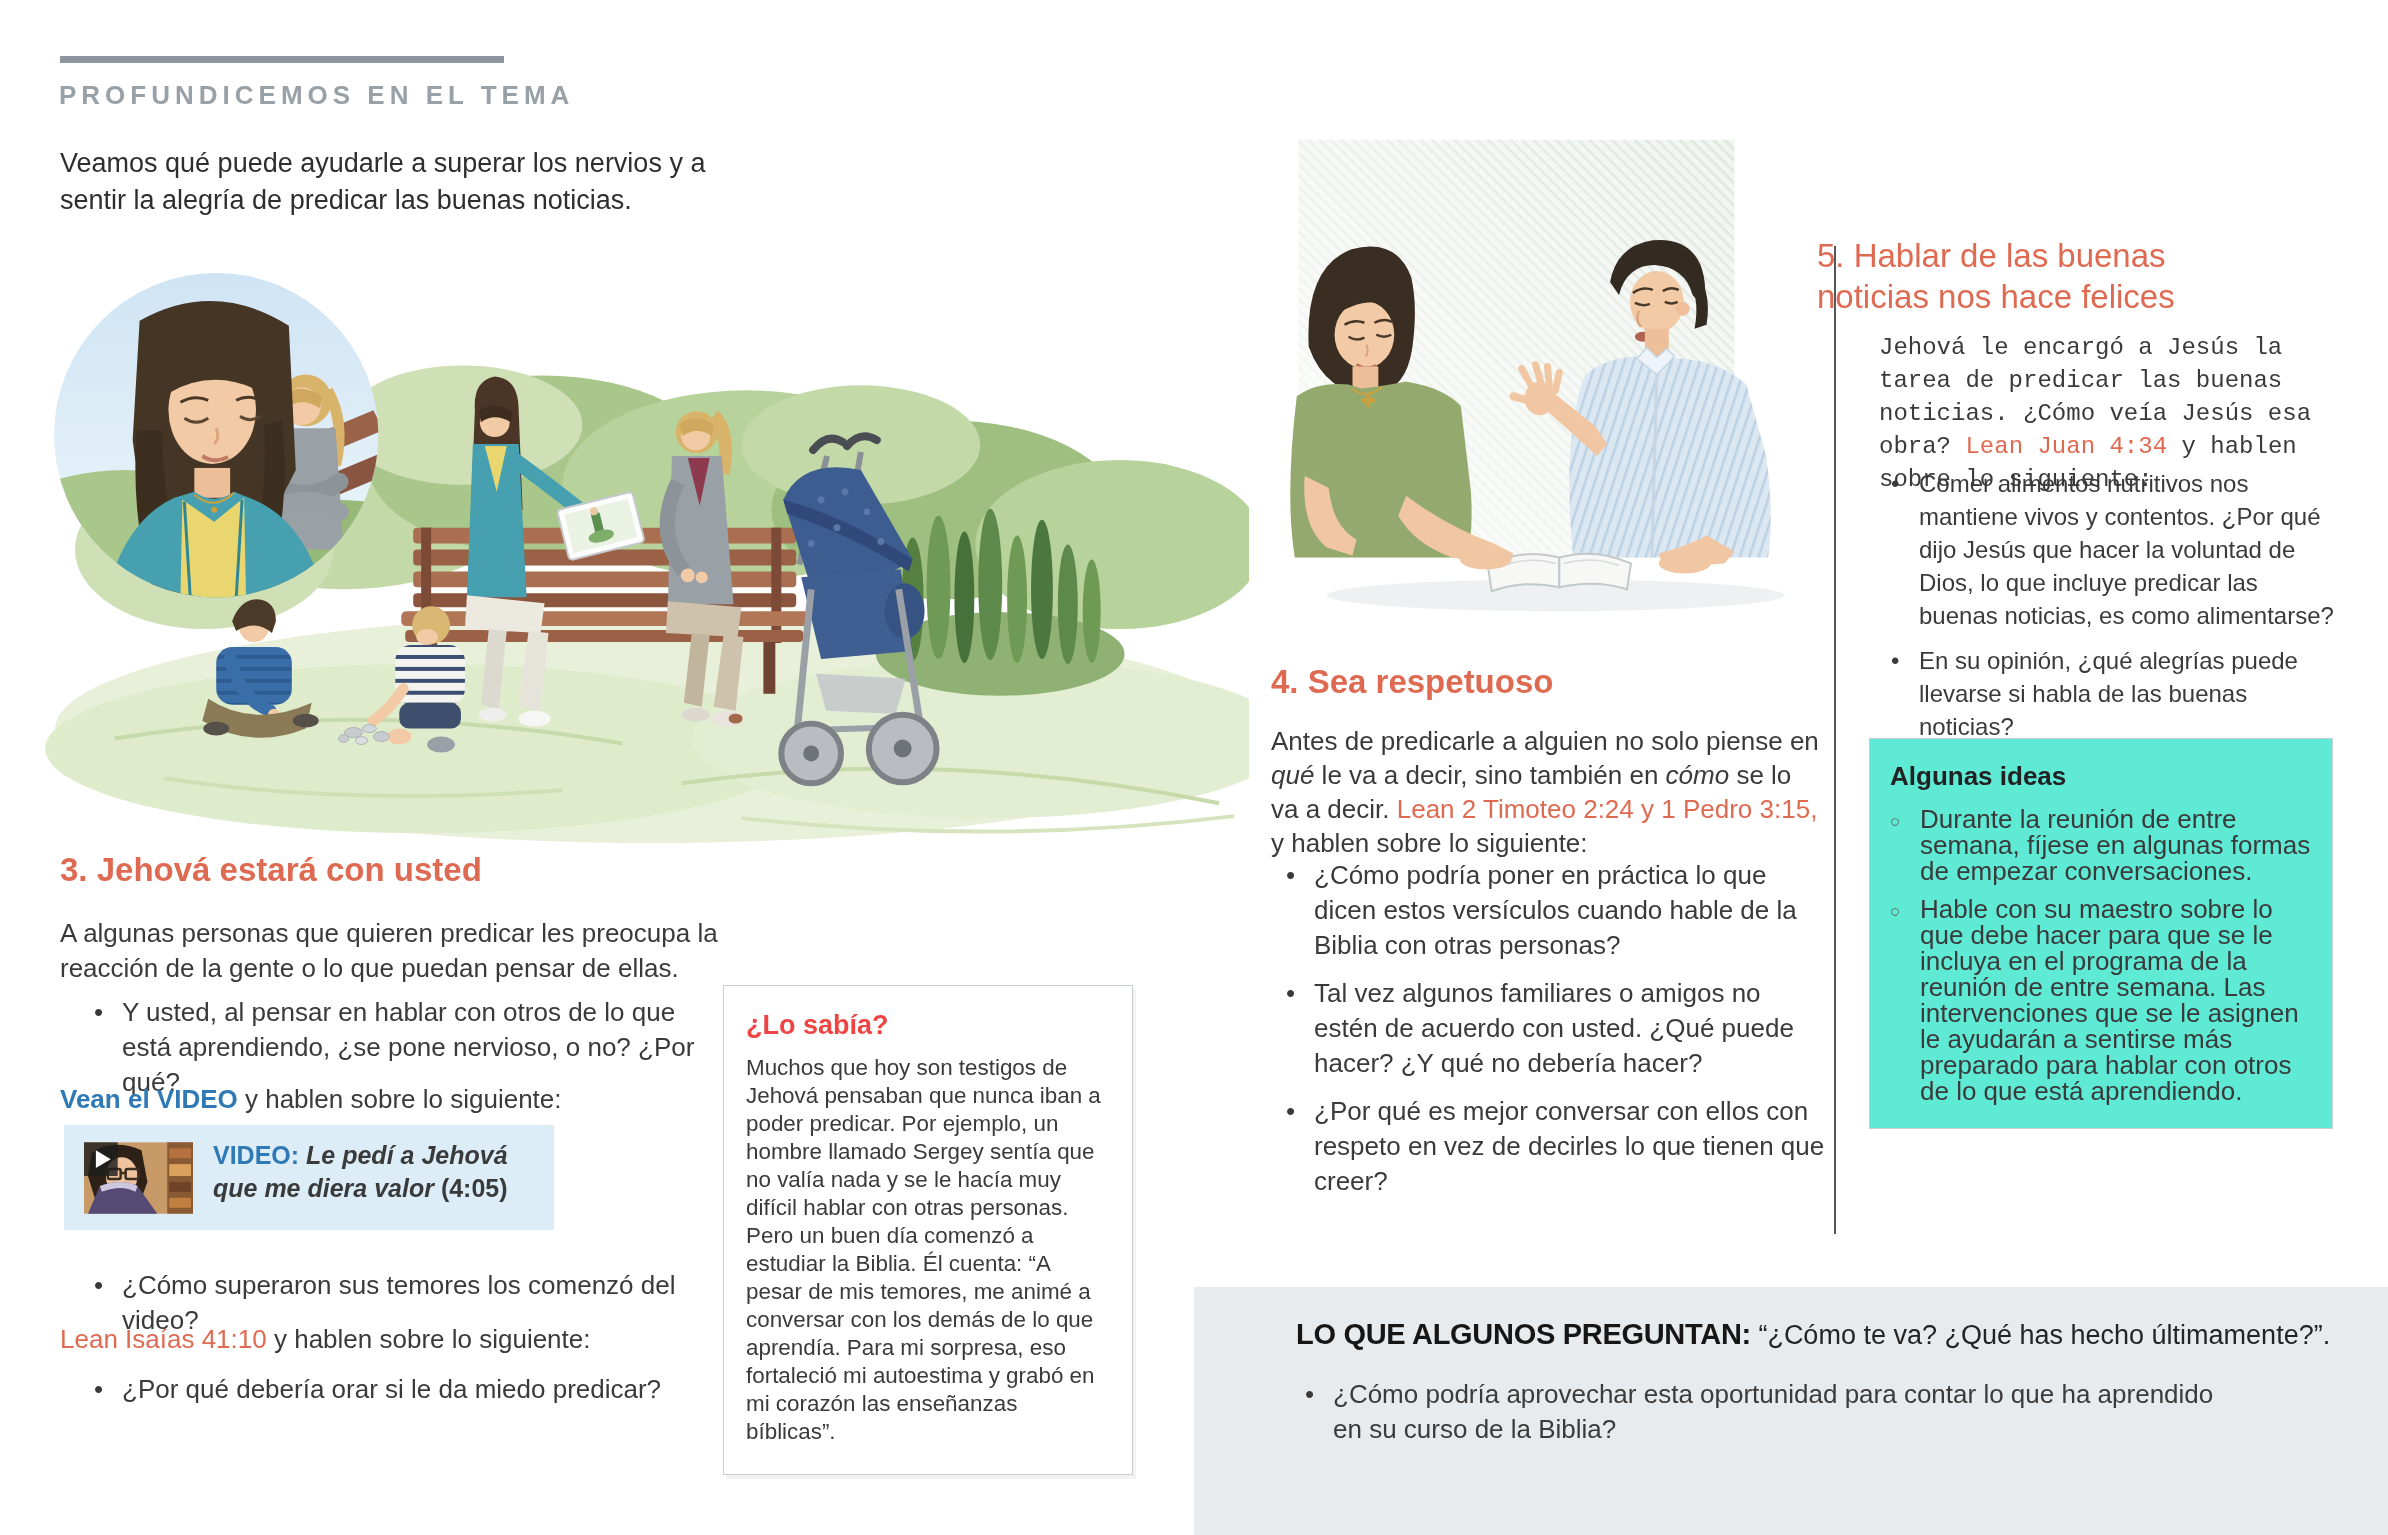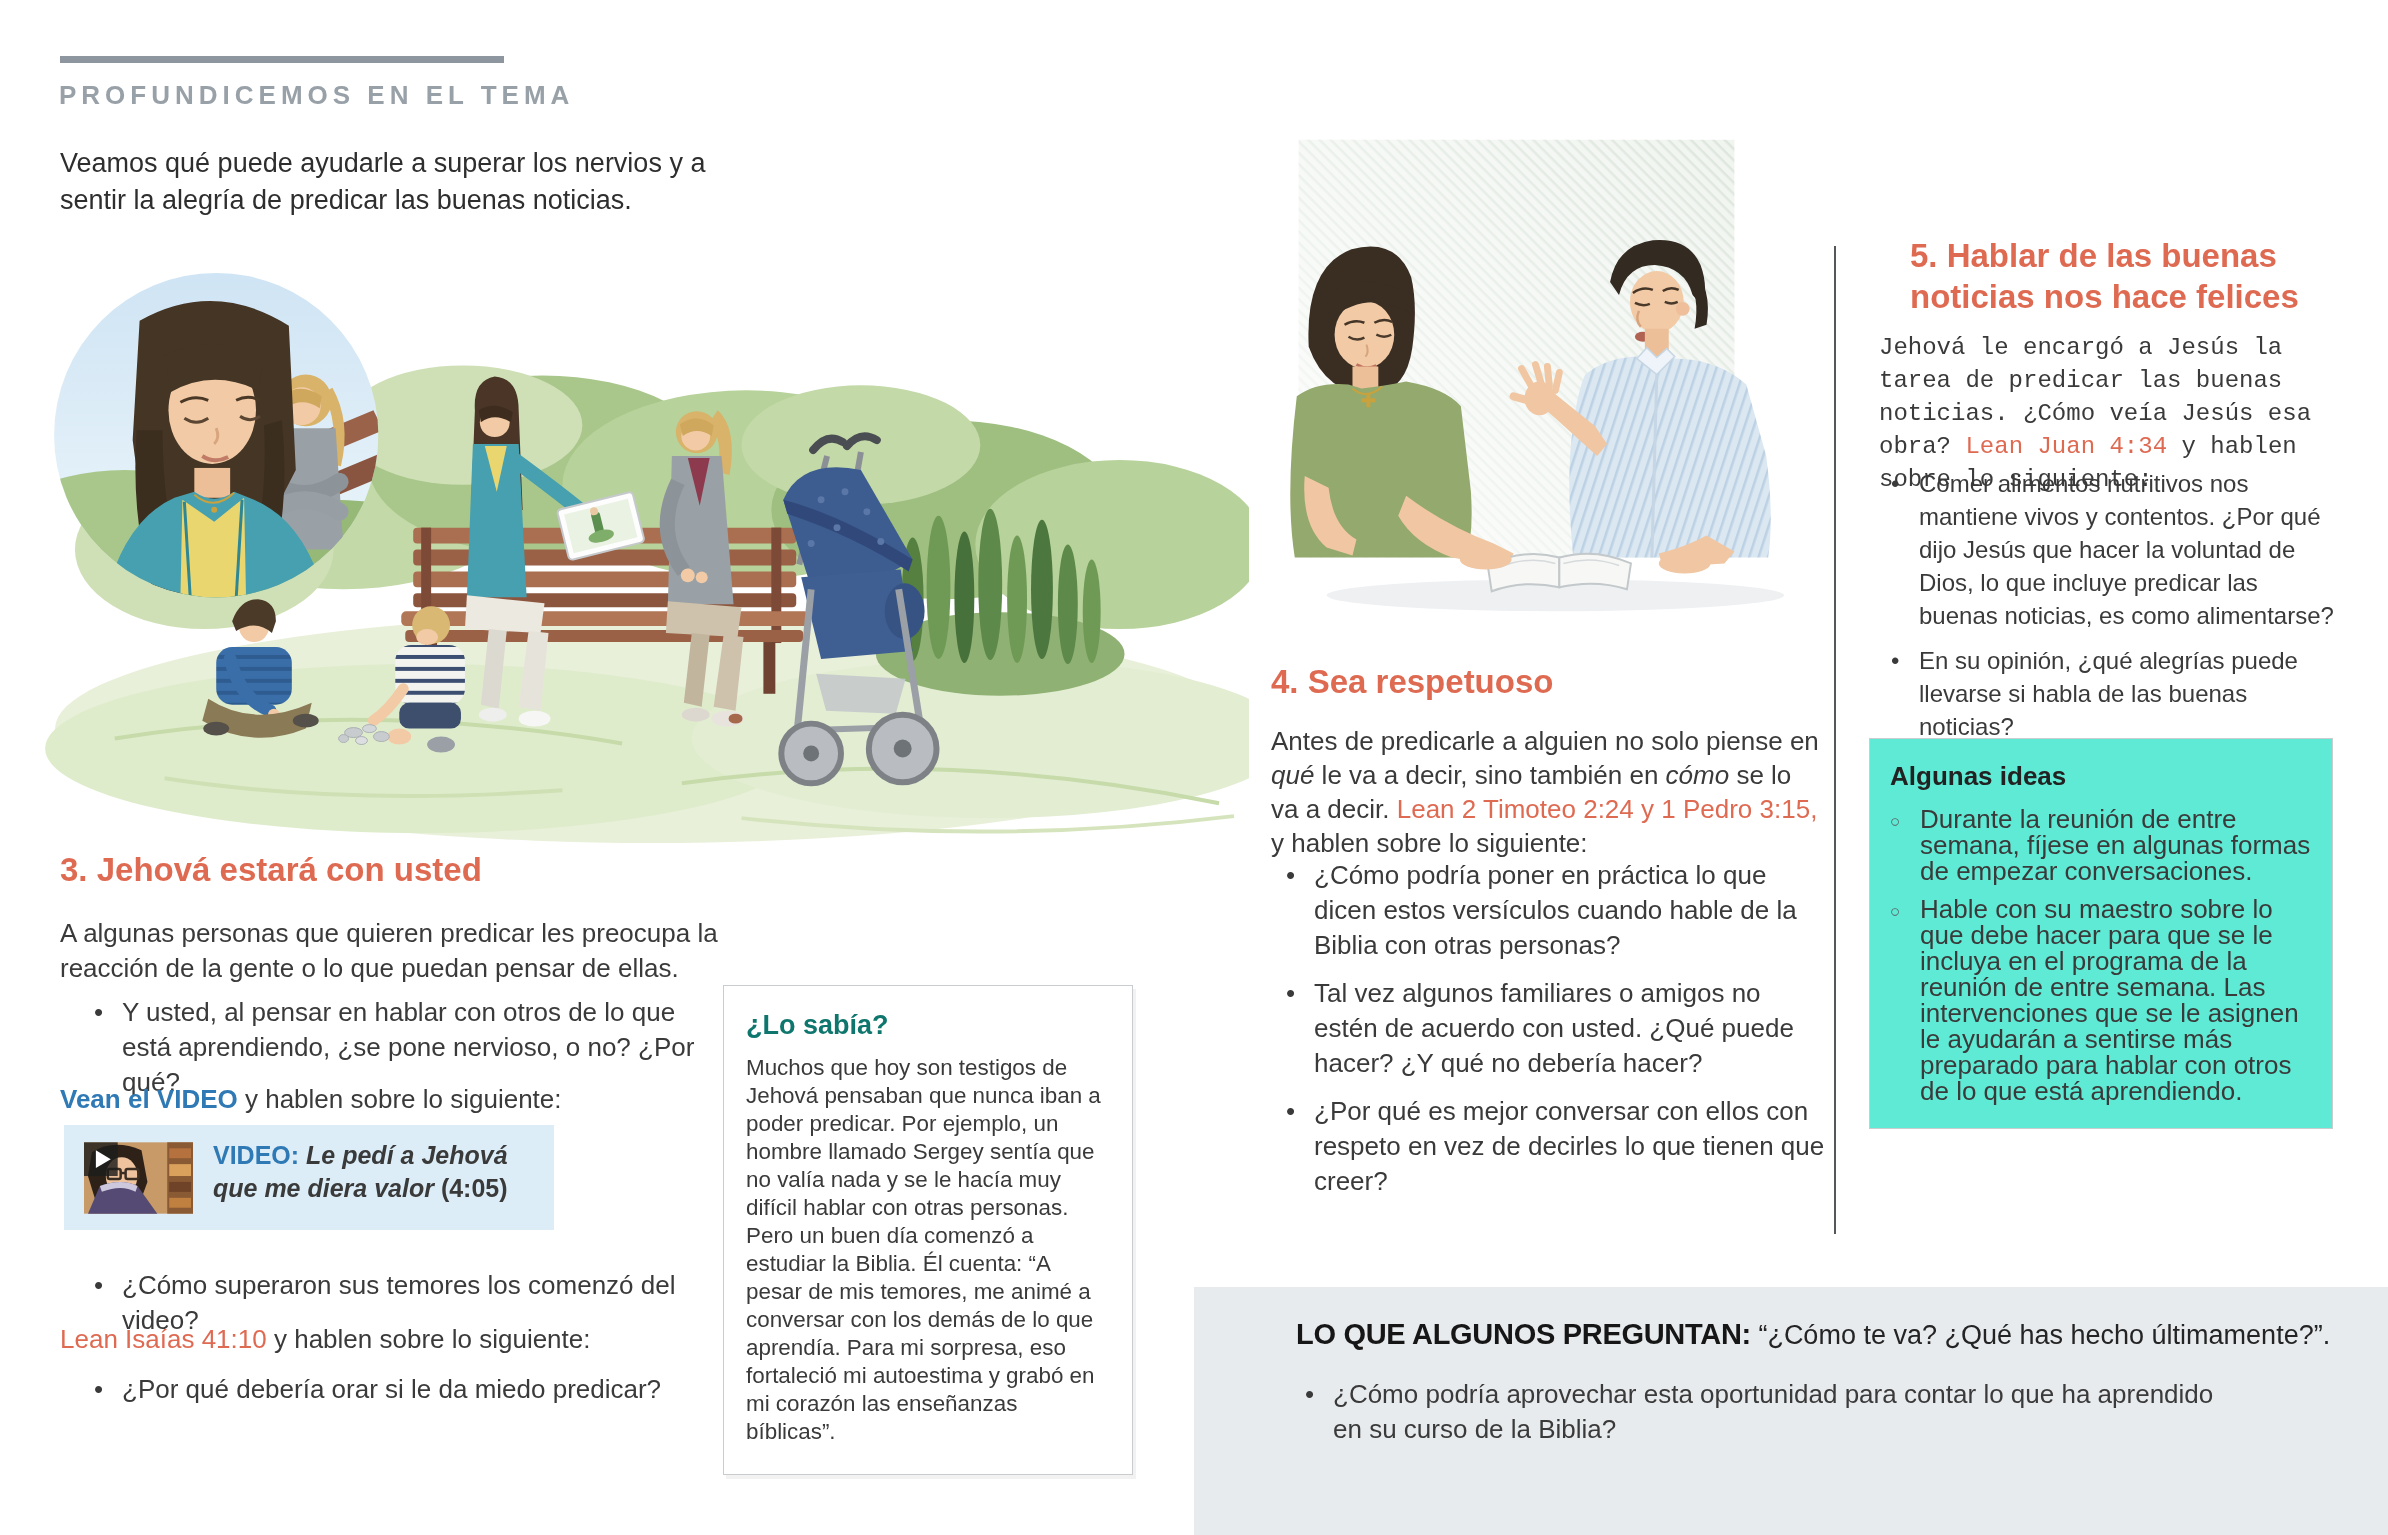--- a/index.html
+++ b/index.html
@@ -35,30 +35,30 @@
   .video-box{left:64px;top:1125px;width:490px;height:105px;background:var(--video-bg);cursor:pointer;}
   .vb-thumb{position:absolute;left:20px;top:17px;width:109px;height:72px;}
   .vb-caption{position:absolute;left:149px;top:14px;width:328px;font-size:25px;line-height:33px;}
 
   .s3-b2{left:94px;top:1268px;width:647px;}
   .s3-read{left:60px;top:1324px;font-size:26px;}
   .s3-b3{left:94px;top:1372px;width:647px;}
 
   .know-box{left:723px;top:985px;width:410px;background:#fff;border:1px solid var(--border-gray);
             box-shadow:3px 4px 0 rgba(0,0,0,0.05);padding:24px 22px 28px 22px;box-sizing:border-box;}
-  .know-title{font-size:27px;font-weight:bold;color:#0f766e;}
+  .know-title{font-size:27px;font-weight:bold;color:#ef4444;}
   .know-body{margin-top:13px;font-size:22.4px;line-height:28px;}
 
   .s4-title{left:1271px;top:663px;font-size:33px;font-weight:bold;}
   .s4-intro{left:1271px;top:724px;width:549px;font-size:26px;line-height:34px;}
   .s4-bullets{left:1286px;top:858px;width:545px;display:flex;flex-direction:column;gap:13px;}
 
   .vrule{left:1834px;top:246px;width:2px;height:988px;background:var(--rule-gray);}
 
-  .s5-title{left:1910px;top:235px;width:443px;font-size:33px;line-height:41px;font-weight:bold;}
+  .s5-title{left:1817px;top:235px;width:443px;font-size:33px;line-height:41px;font-weight:normal;}
   .s5-intro{left:1879px;top:331px;width:466px;font-size:24px;line-height:33px;font-family:Liberation Mono, monospace;}
   .s5-bullets{left:1891px;top:467px;width:450px;display:flex;flex-direction:column;gap:12px;}
   .s5-bullets .bullet{font-size:24px;line-height:33px;}
 
   .ideas-box{left:1869px;top:738px;width:464px;background:#5eead4;border:1px solid var(--border-gray);
              padding:22px 20px 24px 20px;box-sizing:border-box;}
   .ideas-title{font-size:26px;font-weight:bold;color:#222;}
   .ideas-list{margin-top:14px;display:flex;flex-direction:column;gap:12px;}
   .ideas-list .bullet{font-size:26px;line-height:26px;}
   .ideas-list .bullet .dot{flex:0 0 30px;color:#5a5e61;font-size:17px;padding-top:3px;}

